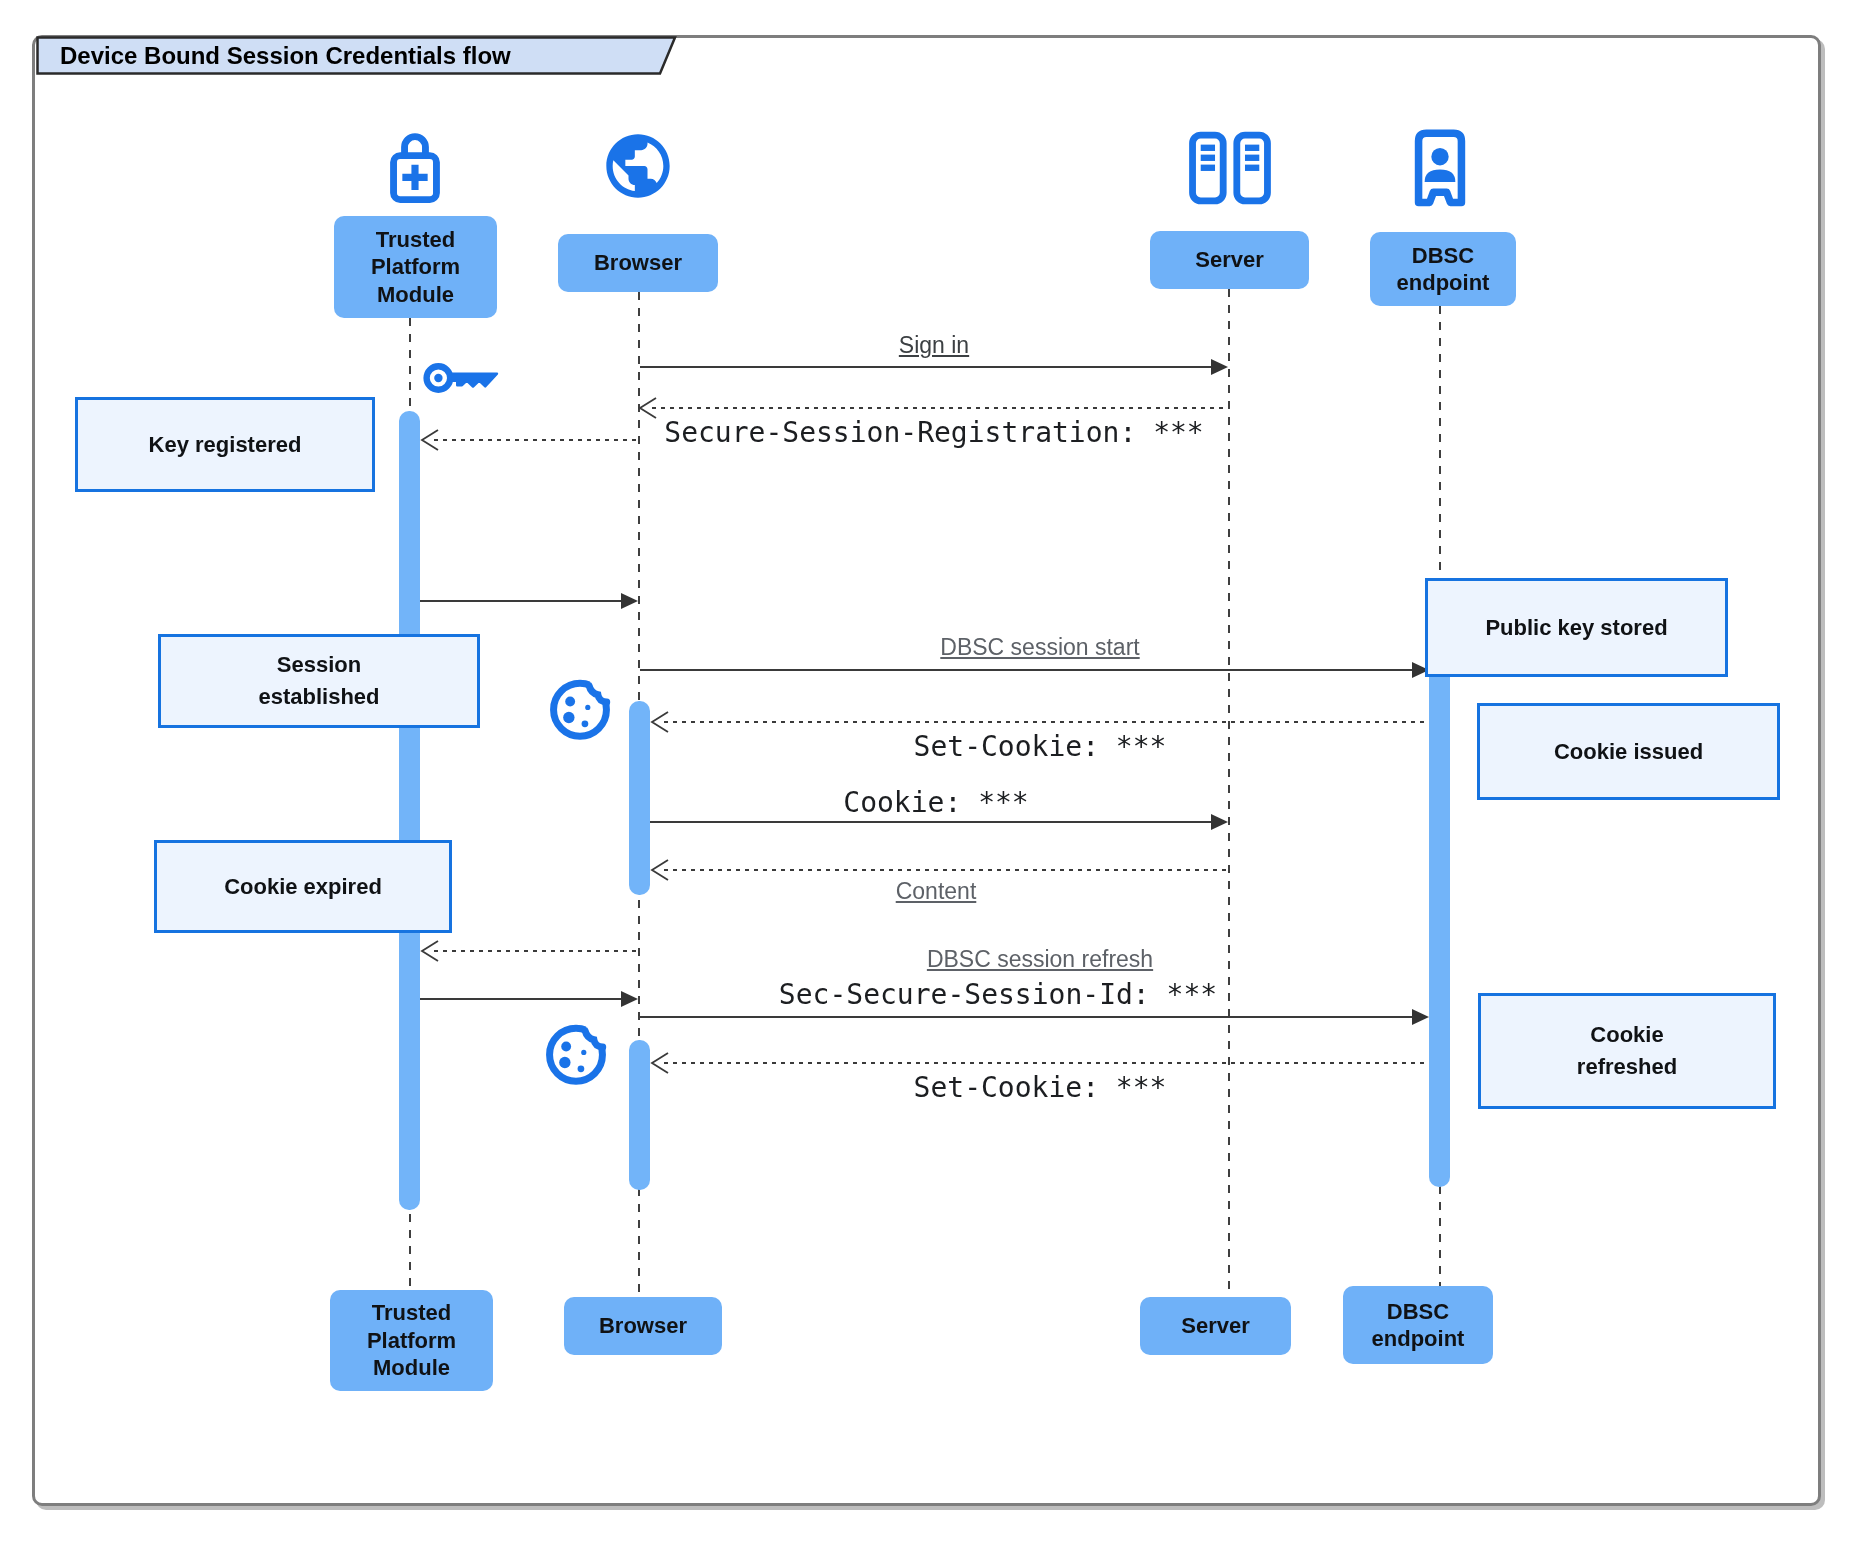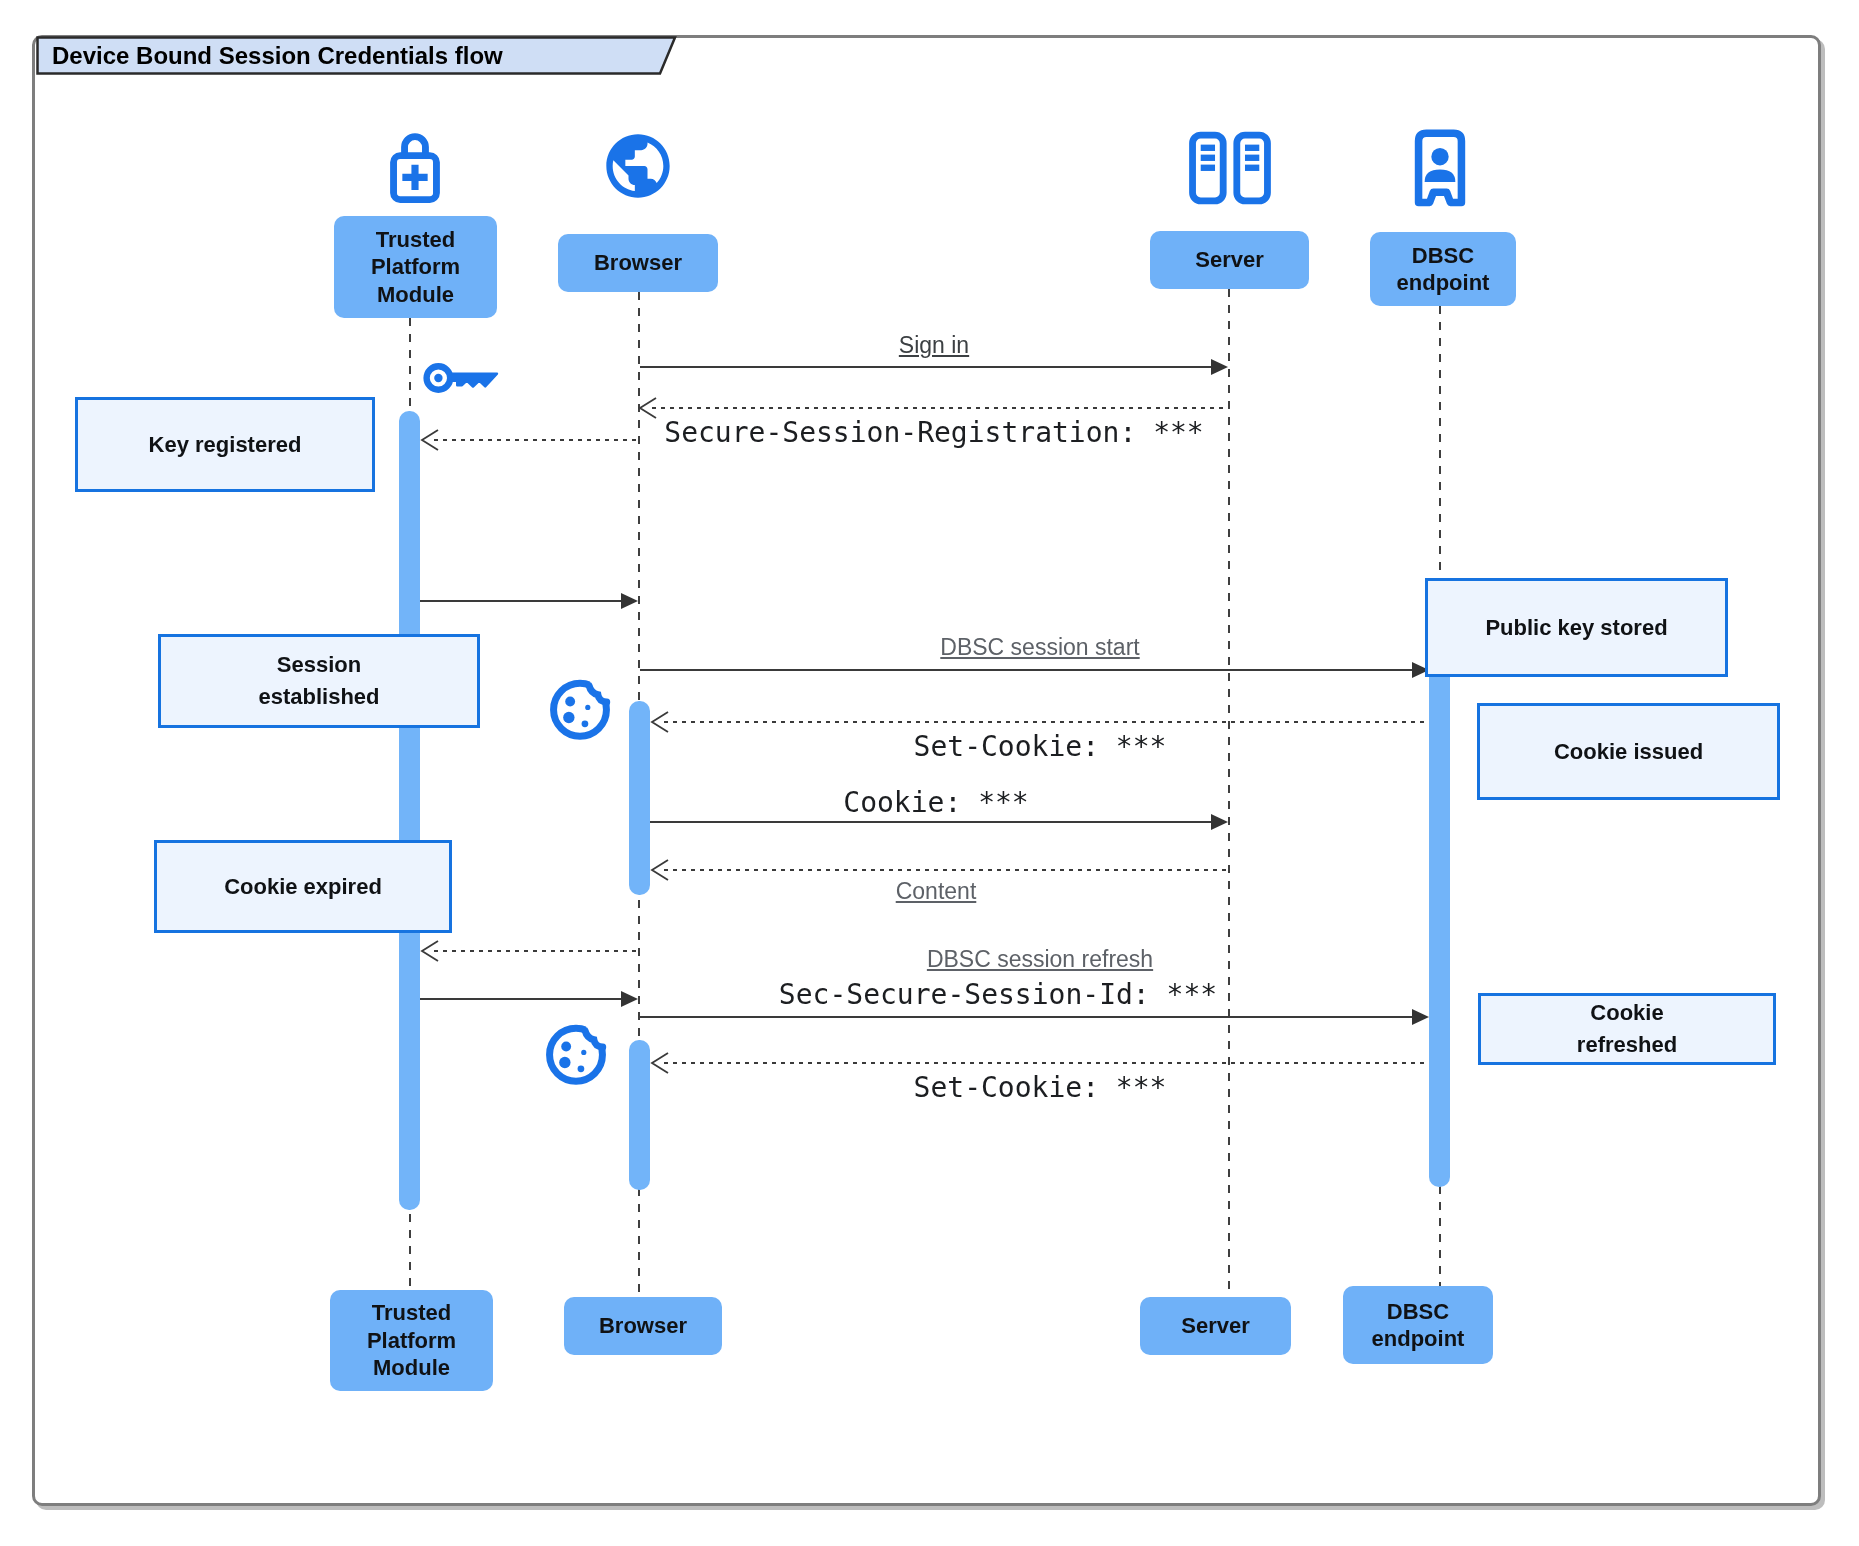--- a/index.html
+++ b/index.html
@@ -33,21 +33,21 @@
 </head>
 <body>
 
 <div class="stage">
 
   <div class="abs frame" style="left:32px; top:35px; width:1783px; height:1465px;"></div>
 
   <svg class="abs" style="left:36px; top:36px;" width="642" height="40" viewBox="0 0 642 40">
     <polygon points="1.5,1.5 639,1.5 624,37.5 1.5,37.5" fill="#cfdef5" stroke="#2a2a2a" stroke-width="2.5"></polygon>
   </svg>
-  <div class="abs title-text" style="left:52px; top:42px;">Device Bound Session Credentials flow</div>
+  <div class="abs title-text" style="left:60px; top:42px;">Device Bound Session Credentials flow</div>
 
   <div class="abs lifeline" style="left:409px; top:318px; height:972px;"></div>
   <div class="abs lifeline" style="left:638px; top:292px; height:1005px;"></div>
   <div class="abs lifeline" style="left:1228px; top:289px; height:1008px;"></div>
   <div class="abs lifeline" style="left:1439px; top:306px; height:982px;"></div>
 
   <div class="abs activation" style="left:399px;  top:411px;  height:799px;"></div>
   <div class="abs activation" style="left:1429px; top:630px;  height:557px;"></div>
   <div class="abs activation" style="left:629px;  top:701px;  height:194px;"></div>
   <div class="abs activation" style="left:629px;  top:1040px; height:150px;"></div>
@@ -117,21 +117,21 @@
   </div>
   <div class="abs note" style="left:154px; top:840px; width:298px; height:93px;">
     <span class="narrow">Cookie expired</span>
   </div>
   <div class="abs note" style="left:1425px; top:578px; width:303px; height:99px;">
     <span>Public key stored</span>
   </div>
   <div class="abs note" style="left:1477px; top:703px; width:303px; height:97px;">
     <span class="narrow">Cookie issued</span>
   </div>
-  <div class="abs note" style="left:1478px; top:993px; width:298px; height:72px;">
+  <div class="abs note" style="left:1478px; top:993px; width:298px; height:116px;">
     <span class="narrow">Cookie refreshed</span>
   </div>
 
   <div class="abs actor" style="left:334px; top:216px; width:163px; height:102px;">
     <span>Trusted Platform Module</span>
   </div>
   <div class="abs actor" style="left:558px; top:234px; width:160px; height:58px;">
     <span>Browser</span>
   </div>
   <div class="abs actor" style="left:1150px; top:231px; width:159px; height:58px;">

